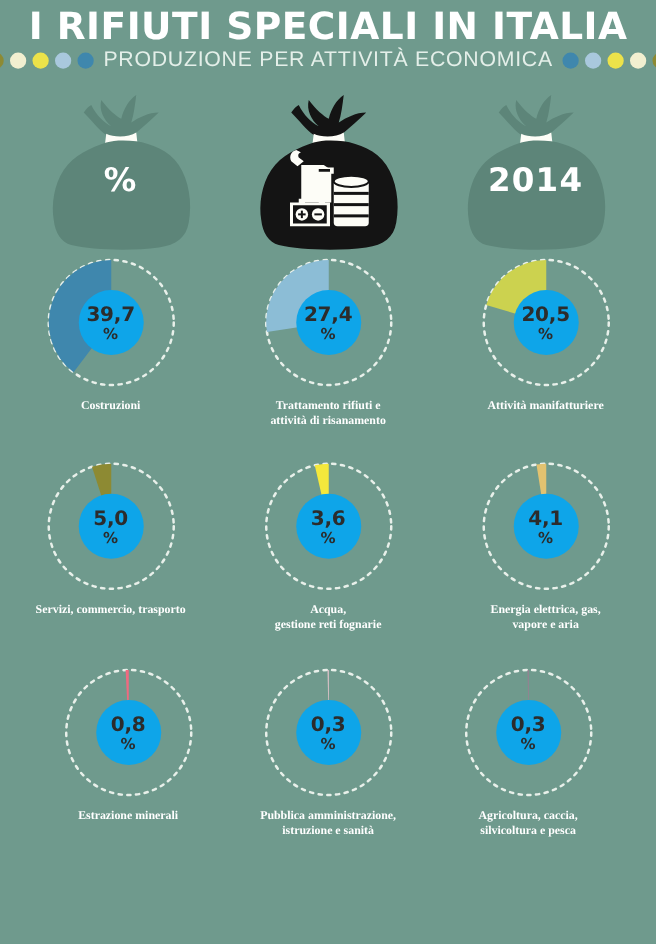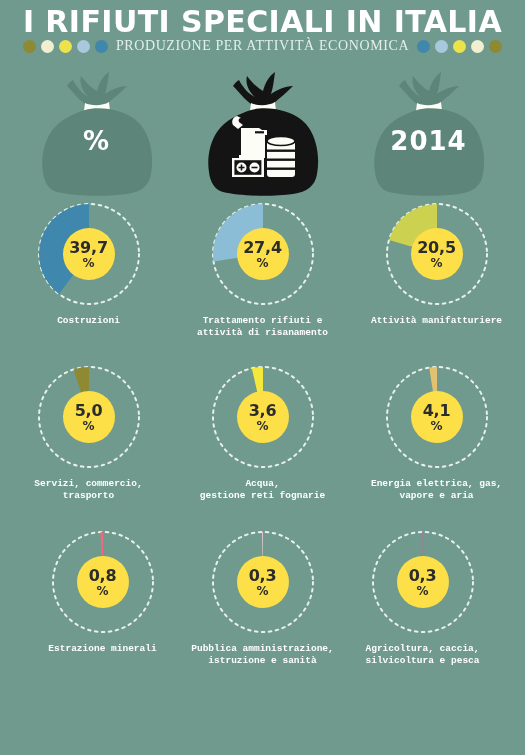--- a/index.html
+++ b/index.html
@@ -43,24 +43,24 @@
     gap: 5px;
   }
   .dot {
     width: 13px;
     height: 13px;
     border-radius: 50%;
     flex: 0 0 auto;
   }
   #subtitle-text {
     color: #e4efe9;
-    font-size: 14px;
+    font-size: 17px;
     letter-spacing: 0.6px;
     white-space: nowrap;
-    font-family: Liberation Serif, serif;
+    font-family: Liberation Sans, sans-serif;
   }
 
   
   #bags-row {
     display: flex;
     justify-content: center;
     gap: 38px;
     margin-top: 16px;
   }
   .bag-cell {
@@ -107,21 +107,21 @@
   }
   .donut-svg { display: block; }
   .donut-center {
     position: absolute;
     left: 50%;
     top: 50%;
     transform: translate(-50%, -50%);
     width: 52px;
     height: 52px;
     border-radius: 50%;
-    background: #fde047;
+    background: #0ea5e9;
     display: flex;
     flex-direction: column;
     align-items: center;
     justify-content: center;
     line-height: 1;
   }
   .donut-value {
     color: #2c2c2c;
     font-weight: bold;
     font-size: 16px;
@@ -136,21 +136,21 @@
     margin-top: 1px;
   }
   .chart-label {
     margin-top: 9px;
     text-align: center;
     color: #ffffff;
     font-size: 9.5px;
     font-weight: bold;
     line-height: 12px;
     max-width: 146px;
-    font-family: Liberation Mono, monospace;
+    font-family: Liberation Serif, serif;
   }
 </style>
 </head>
 <body>
 
 <div id="header">
   <div id="main-title">I RIFIUTI SPECIALI IN ITALIA</div>
   <div id="subtitle-row">
     <div class="dot-group" id="dots-left">
         <div class="dot" style="background: rgb(141, 138, 51);"></div>

